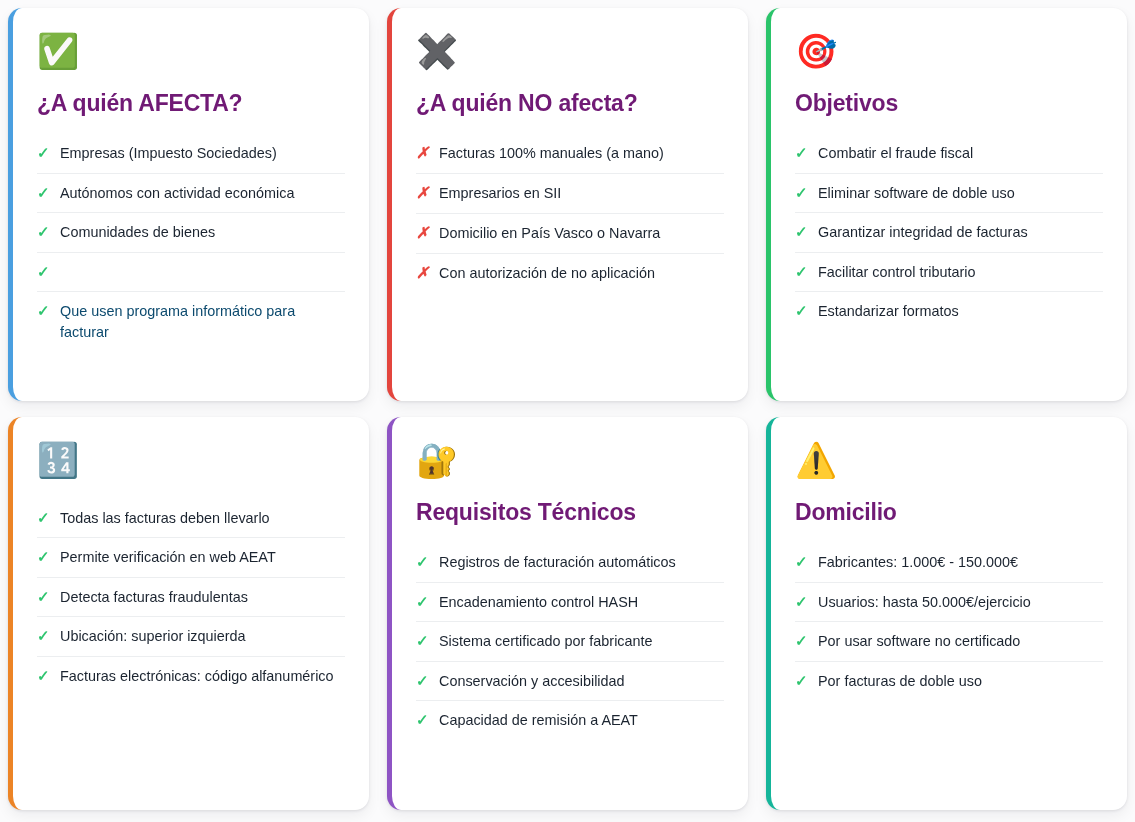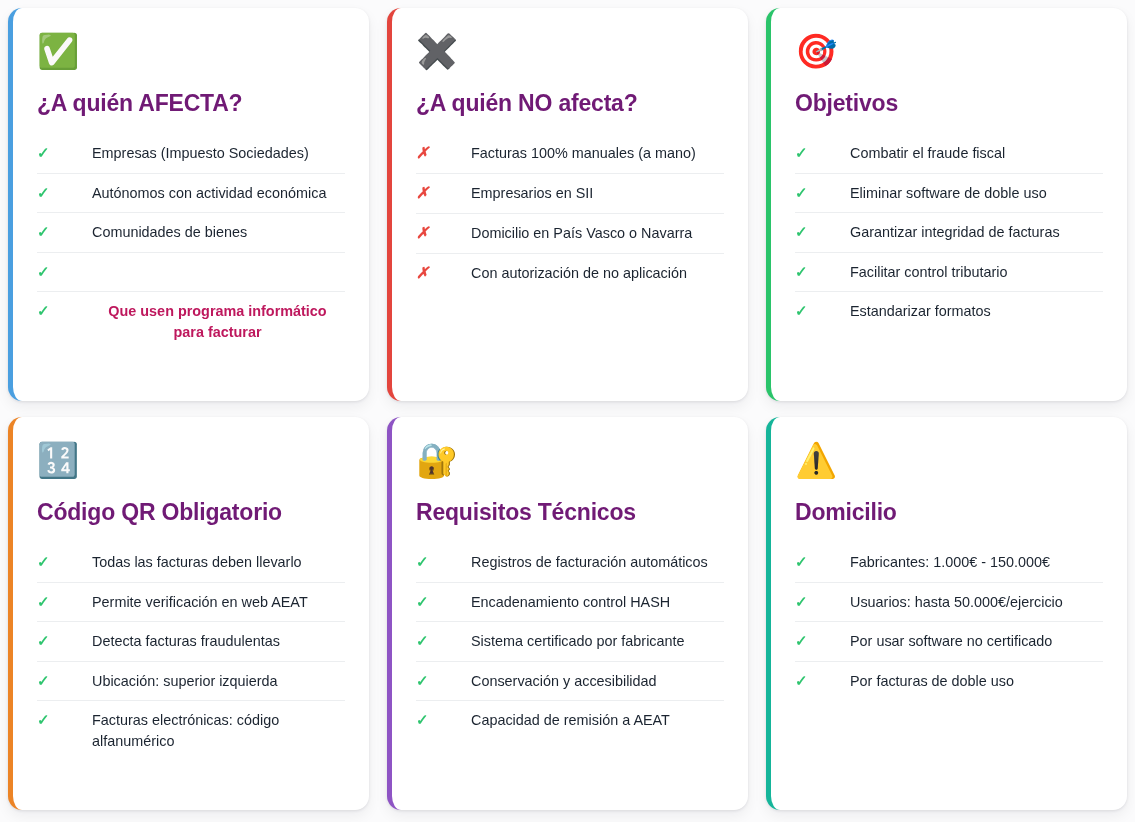--- a/index.html
+++ b/index.html
@@ -75,22 +75,22 @@
     color: #2fc56f;
     text-align: left;
   }
 
   .marker.cross {
     color: #e8473f;
     font-style: italic;
     font-size: 15.5px;
   }
 
-  .item-text { flex: 1 1 auto; margin-left: 32px; }
-  .item-text.strong { font-weight: bold; color: #be185d; text-align: center; }
+  .item-text { flex: 1 1 auto; }
+  .item-text.strong { font-weight: normal; color: #0c4a6e; }
 
   
 </style>
 </head>
 <body>
 
 <div class="grid">
     <div class="card" style="border-left-color: rgb(74, 159, 224);">
       <span class="card-icon">✅</span>
       <div class="card-title">¿A quién AFECTA?</div>
@@ -159,21 +159,20 @@
           <span class="item-text">Facilitar control tributario</span>
         </li>
         <li class="list-item">
           <span class="marker">✓</span>
           <span class="item-text">Estandarizar formatos</span>
         </li>
       </ul>
     </div>
     <div class="card" style="border-left-color: rgb(236, 132, 38);">
       <span class="card-icon">🔢</span>
-      <div class="card-title">Código QR Obligatorio</div>
       <ul class="list">
         <li class="list-item">
           <span class="marker">✓</span>
           <span class="item-text">Todas las facturas deben llevarlo</span>
         </li>
         <li class="list-item">
           <span class="marker">✓</span>
           <span class="item-text">Permite verificación en web AEAT</span>
         </li>
         <li class="list-item">

